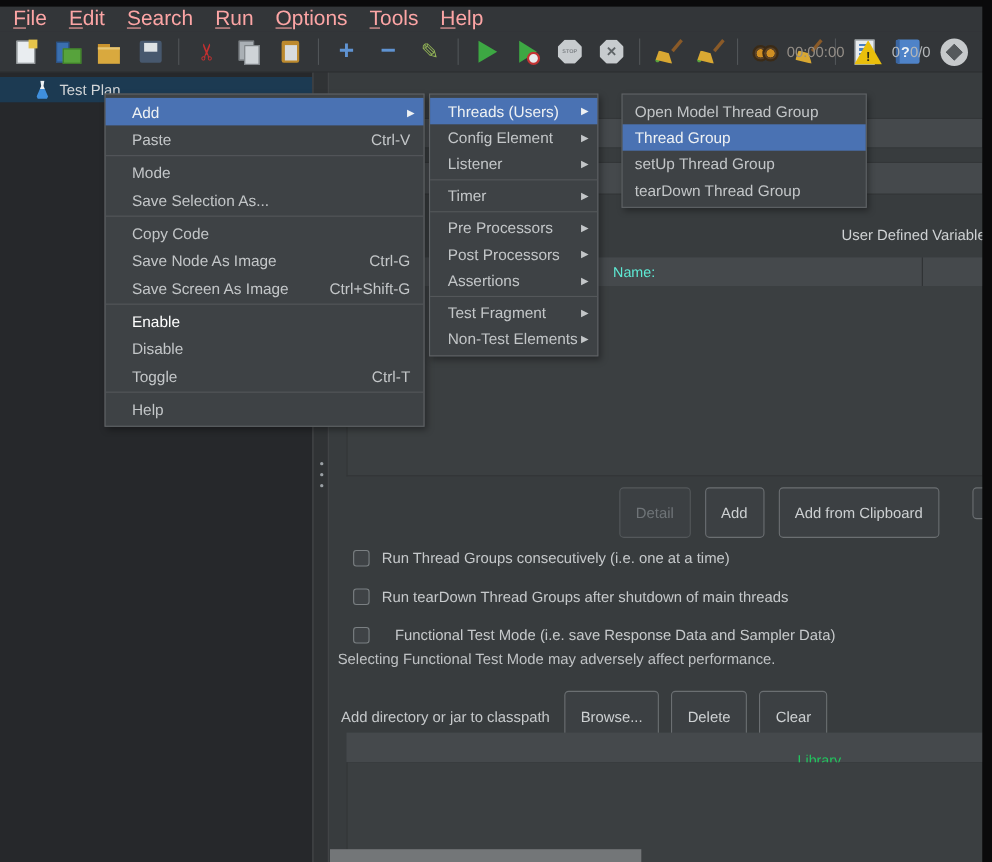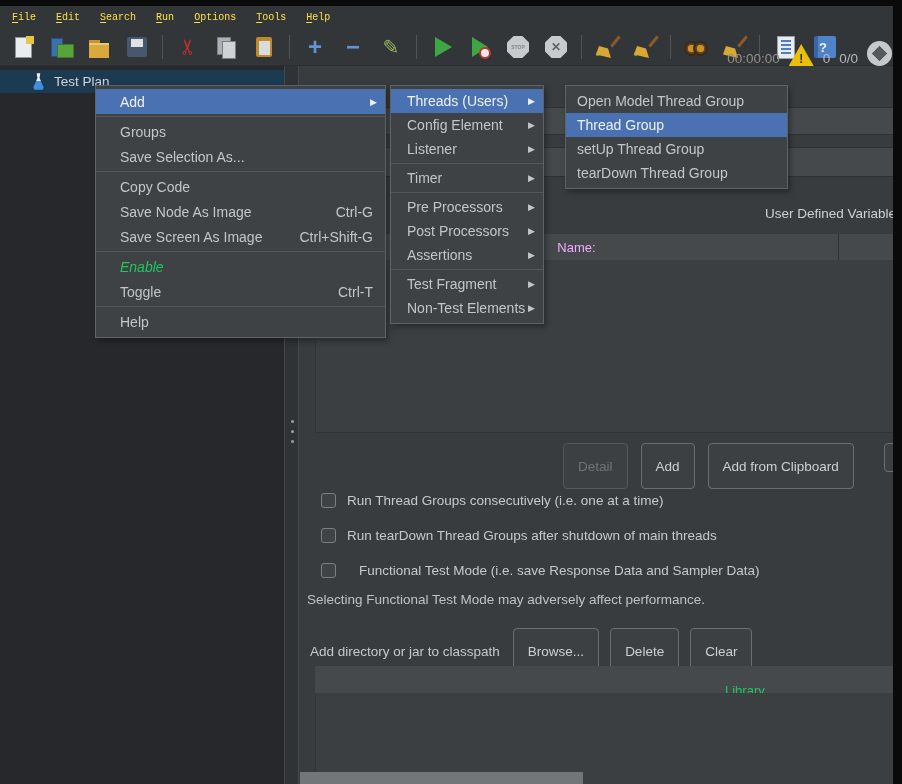--- a/index.html
+++ b/index.html
@@ -5,21 +5,21 @@
   html,body{margin:0;padding:0;background:#333639;}
   body{font-family:"Liberation Sans",sans-serif;-webkit-font-smoothing:antialiased;}
   #window{position:relative;width:902px;height:784px;background:#333639;overflow:hidden;}
 
   
   .top-strip{position:absolute;left:0;top:0;width:902px;height:6px;background:#0a0a0b;z-index:99;}
   .right-strip{position:absolute;right:0;top:0;width:9px;height:784px;background:#0a0a0b;z-index:99;}
 
   
   #menubar{position:absolute;left:0;top:6px;width:902px;height:23px;display:flex;align-items:center;padding-left:2px;background:#333639;}
-  .mb-item{color:#fde047;font-size:10px;padding:2px 10px;cursor:default;font-family:Liberation Mono, monospace;}
+  .mb-item{color:#fca5a5;font-size:19px;padding:2px 10px;cursor:default;}
   .mn{text-decoration:underline;text-underline-offset:2px;}
 
   
   #toolbar{position:absolute;left:0;top:29px;width:902px;height:37px;display:flex;align-items:center;padding-left:4px;background:#333639;border-bottom:1px solid #2b2d2f;box-sizing:border-box;}
   .tb-sep{width:1px;height:24px;background:#515558;margin:0 6px;flex:0 0 auto;}
   .tb-icon{width:26px;height:26px;position:relative;margin:0 6px;flex:0 0 auto;}
   .tb-icon .g{position:absolute;inset:0;display:flex;align-items:center;justify-content:center;}
   .icon-new-plan::before{content:"";position:absolute;left:5px;top:3px;width:15px;height:19px;background:#e9edf0;border:1px solid #8e9396;}
   .icon-new-plan::after{content:"";position:absolute;right:2px;top:2px;width:8px;height:8px;background:#e6c44a;}
   .icon-templates::before{content:"";position:absolute;left:3px;top:4px;width:10px;height:17px;background:#3a6fb0;border:1px solid #2a4f80;}
@@ -43,21 +43,21 @@
   .icon-shutdown .g{color:#5e6366;font-size:12px;font-weight:bold;}
   .icon-clear::before,.icon-clear-all::before,.icon-reset-search::before{content:"";position:absolute;right:3px;top:1px;width:3px;height:13px;background:#8a5a28;transform:rotate(40deg);}
   .icon-clear::after,.icon-clear-all::after,.icon-reset-search::after{content:"";position:absolute;left:2px;bottom:2px;width:15px;height:12px;background:#d9a832;clip-path:polygon(20% 0,80% 20%,100% 100%,0 70%);}
   .icon-clear .g,.icon-clear-all .g{align-items:flex-end;justify-content:flex-start;font-size:9px;color:#58a33c;padding:0 0 1px 1px;}
   .icon-search::before{content:"";position:absolute;left:1px;top:7px;width:11px;height:11px;border-radius:50%;border:2px solid #3a2a16;background:radial-gradient(circle,#cf8f23 45%,#5a4226 50%);}
   .icon-search::after{content:"";position:absolute;right:1px;top:7px;width:11px;height:11px;border-radius:50%;border:2px solid #3a2a16;background:radial-gradient(circle,#cf8f23 45%,#5a4226 50%);}
   .icon-function-helper::before{content:"";position:absolute;left:5px;top:2px;width:16px;height:21px;background:#e8ecef;border:1px solid #9aa0a4;}
   .icon-function-helper::after{content:"";position:absolute;left:9px;top:6px;width:10px;height:14px;background:repeating-linear-gradient(#4a7fc1 0 2px,transparent 2px 4px);}
   .icon-help::before{content:"";position:absolute;left:4px;top:2px;width:18px;height:22px;background:#4f83c8;border-left:4px solid #3a66a3;border-radius:2px;}
   .icon-help .g{color:#eef2f5;font-size:13px;font-weight:bold;}
-  #status{position:absolute;right:10px;top:29px;height:37px;display:flex;align-items:flex-end;gap:9px;}
+  #status{position:absolute;right:22px;top:29px;height:37px;display:flex;align-items:center;gap:9px;}
   #timer{color:#948e87;font-size:13.5px;}
   .icon-warning{width:25px;height:22px;position:relative;}
   .icon-warning::before{content:"";position:absolute;inset:0;background:#e9bf0c;clip-path:polygon(50% 0,100% 100%,0 100%);}
   .icon-warning .g{position:absolute;inset:2px 0 0 0;display:flex;align-items:flex-end;justify-content:center;color:#2c2c16;font-size:12px;font-weight:bold;line-height:1.2;}
   .cnt{color:#b4b7b9;font-size:13.5px;}
   .icon-remote{width:25px;height:25px;position:relative;}
   .icon-remote::before{content:"";position:absolute;inset:0;border-radius:50%;background:#c6c9cb;}
   .icon-remote::after{content:"";position:absolute;left:7px;top:7px;width:11px;height:11px;background:#55595c;transform:rotate(45deg);box-shadow:inset 0 0 0 2px #55595c, inset 0 0 0 20px #55595c;clip-path:polygon(0 0,100% 0,100% 100%,0 100%);}
   .icon-remote .g{position:absolute;inset:0;display:flex;align-items:center;justify-content:center;}
   .icon-remote .g::before{content:"";width:5px;height:5px;background:#c6c9cb;transform:rotate(45deg);}
@@ -69,46 +69,46 @@
   .flask{width:13px;height:17px;margin-left:32px;background:linear-gradient(#eef2f5 45%,#3f8fdd 45%);clip-path:polygon(36% 2%,64% 2%,58% 30%,90% 86%,82% 98%,18% 98%,10% 86%,42% 30%);}
   .tree-label{color:#d2d5d7;font-size:13.5px;margin-left:9px;}
   #splitter{position:absolute;left:284px;top:66px;width:15px;height:718px;background:#303335;border-left:1px solid #46494b;border-right:1px solid #46494b;box-sizing:border-box;}
   .grip{position:absolute;left:6px;width:3px;height:3px;border-radius:50%;background:#9aa0a4;}
   #main{position:absolute;left:299px;top:66px;width:603px;height:718px;background:#383c3e;}
 
   
   .field{position:absolute;left:12px;width:583px;height:28px;background:#45494c;border:1px solid #2f3234;box-sizing:border-box;}
   #udv-title{position:absolute;left:466px;top:140px;color:#ced1d3;font-size:13.5px;white-space:nowrap;}
   #udv-header{position:absolute;left:16px;top:168px;width:579px;height:26px;background:#45494c;border-bottom:1px solid #2e3133;}
-  #udv-header .col1{position:absolute;left:0;top:0;width:523px;height:26px;display:flex;align-items:center;justify-content:center;color:#f0abfc;font-size:13px;border-right:1px solid #2e3133;}
+  #udv-header .col1{position:absolute;left:0;top:0;width:523px;height:26px;display:flex;align-items:center;justify-content:center;color:#5eead4;font-size:13px;border-right:1px solid #2e3133;}
   #udv-body{position:absolute;left:16px;top:194px;width:579px;height:173px;background:#3b3f41;border:1px solid #323537;border-top:none;box-sizing:border-box;}
   .btn{display:inline-flex;align-items:center;justify-content:center;height:46px;padding:0 14px;background:#3c4043;border:1.5px solid #6b6f72;border-radius:4px;color:#cdd0d2;font-size:13.5px;font-family:"Liberation Sans",sans-serif;box-sizing:border-box;}
   .btn.dis{color:#6f7478;border-color:#54585b;}
   #udv-buttons{position:absolute;left:264px;top:377px;display:flex;gap:13px;}
   #partial-btn{position:absolute;left:585px;top:377px;width:30px;height:29px;background:#3c4043;border:1.5px solid #6b6f72;border-radius:4px;box-sizing:border-box;}
-  .cb-row{position:absolute;left:22px;display:flex;align-items:flex-start;height:22px;}
+  .cb-row{position:absolute;left:22px;display:flex;align-items:flex-end;height:22px;}
   .cb{width:15px;height:15px;border:1.5px solid #7b8083;border-radius:3px;background:#3f4346;box-sizing:border-box;}
   .cb-label{margin-left:11px;color:#c6c9cb;font-size:13.5px;white-space:nowrap;}
   #fn-note{position:absolute;left:8px;top:526px;color:#bfc2c4;font-size:13.5px;white-space:nowrap;}
   #cp-row{position:absolute;left:11px;top:562px;display:flex;align-items:center;}
   #cp-label{color:#c6c9cb;font-size:13.5px;margin-right:13px;white-space:nowrap;}
   #cp-buttons{display:flex;gap:11px;}
   #lib-header{position:absolute;left:16px;top:600px;width:579px;height:27px;background:#45494c;border-bottom:1px solid #2e3133;}
   #lib-title{position:absolute;left:426px;top:617px;color:#22c55e;font-size:13px;}
   #lib-body{position:absolute;left:16px;top:627px;width:579px;height:134px;background:#3b3f41;border:1px solid #323537;border-top:none;box-sizing:border-box;}
   #hscroll{position:absolute;left:1px;top:706px;width:283px;height:12px;background:#737678;}
 
   
   .menu{position:absolute;background:#3e4245;border:1px solid #606366;box-sizing:border-box;padding:3px 0;z-index:60;box-shadow:2px 3px 6px rgba(0,0,0,.35);}
   .mi{position:relative;display:flex;align-items:center;color:#c3c6c8;font-size:14px;cursor:default;}
   .mi .lab{flex:1 1 auto;white-space:nowrap;}
   .mi .sc{flex:0 0 auto;margin-left:18px;}
   .mi .arr{position:absolute;right:8px;font-size:9px;top:50%;transform:translateY(-50%);}
   .mi.hl{background:#4a72b3;color:#eef1f3;}
-  .mi.dis{color:#22c55e;font-style:italic;}
+  .mi.dis{color:#ffffff;}
   .msep{height:5px;display:flex;align-items:center;}
   .msep::before{content:"";display:block;width:100%;height:1px;background:#54575a;}
   #context-menu{left:95px;top:85px;width:291px;}
   #context-menu .mi{height:25px;padding:0 12px 0 24px;}
   #add-submenu{left:390px;top:85px;width:154px;z-index:61;}
   #add-submenu .mi{height:24px;padding:0 20px 0 16px;}
   #threads-submenu{left:565px;top:85px;width:223px;z-index:62;}
   #threads-submenu .mi{height:24px;padding:0 8px 0 11px;}
 </style>
 </head>
@@ -245,42 +245,49 @@
     <div id="lib-body"></div>
 
     <div id="hscroll"></div>
   </div>
 
   <div id="context-menu" class="menu">
       <div class="mi hl">
         <span class="lab">Add</span>
         <span class="arr">▶</span>
       </div>
-      <div class="msep"></div>
-      <div class="mi">
-        <span class="lab">Groups</span>
+      <div class="mi">
+        <span class="lab">Paste</span>
+        <span class="sc">Ctrl-V</span>
+      </div>
+      <div class="msep"></div>
+      <div class="mi">
+        <span class="lab">Mode</span>
       </div>
       <div class="mi">
         <span class="lab">Save Selection As...</span>
       </div>
       <div class="msep"></div>
       <div class="mi">
         <span class="lab">Copy Code</span>
       </div>
       <div class="mi">
         <span class="lab">Save Node As Image</span>
         <span class="sc">Ctrl-G</span>
       </div>
       <div class="mi">
         <span class="lab">Save Screen As Image</span>
         <span class="sc">Ctrl+Shift-G</span>
       </div>
       <div class="msep"></div>
       <div class="mi dis">
         <span class="lab">Enable</span>
+      </div>
+      <div class="mi">
+        <span class="lab">Disable</span>
       </div>
       <div class="mi">
         <span class="lab">Toggle</span>
         <span class="sc">Ctrl-T</span>
       </div>
       <div class="msep"></div>
       <div class="mi">
         <span class="lab">Help</span>
       </div>
     </div>

